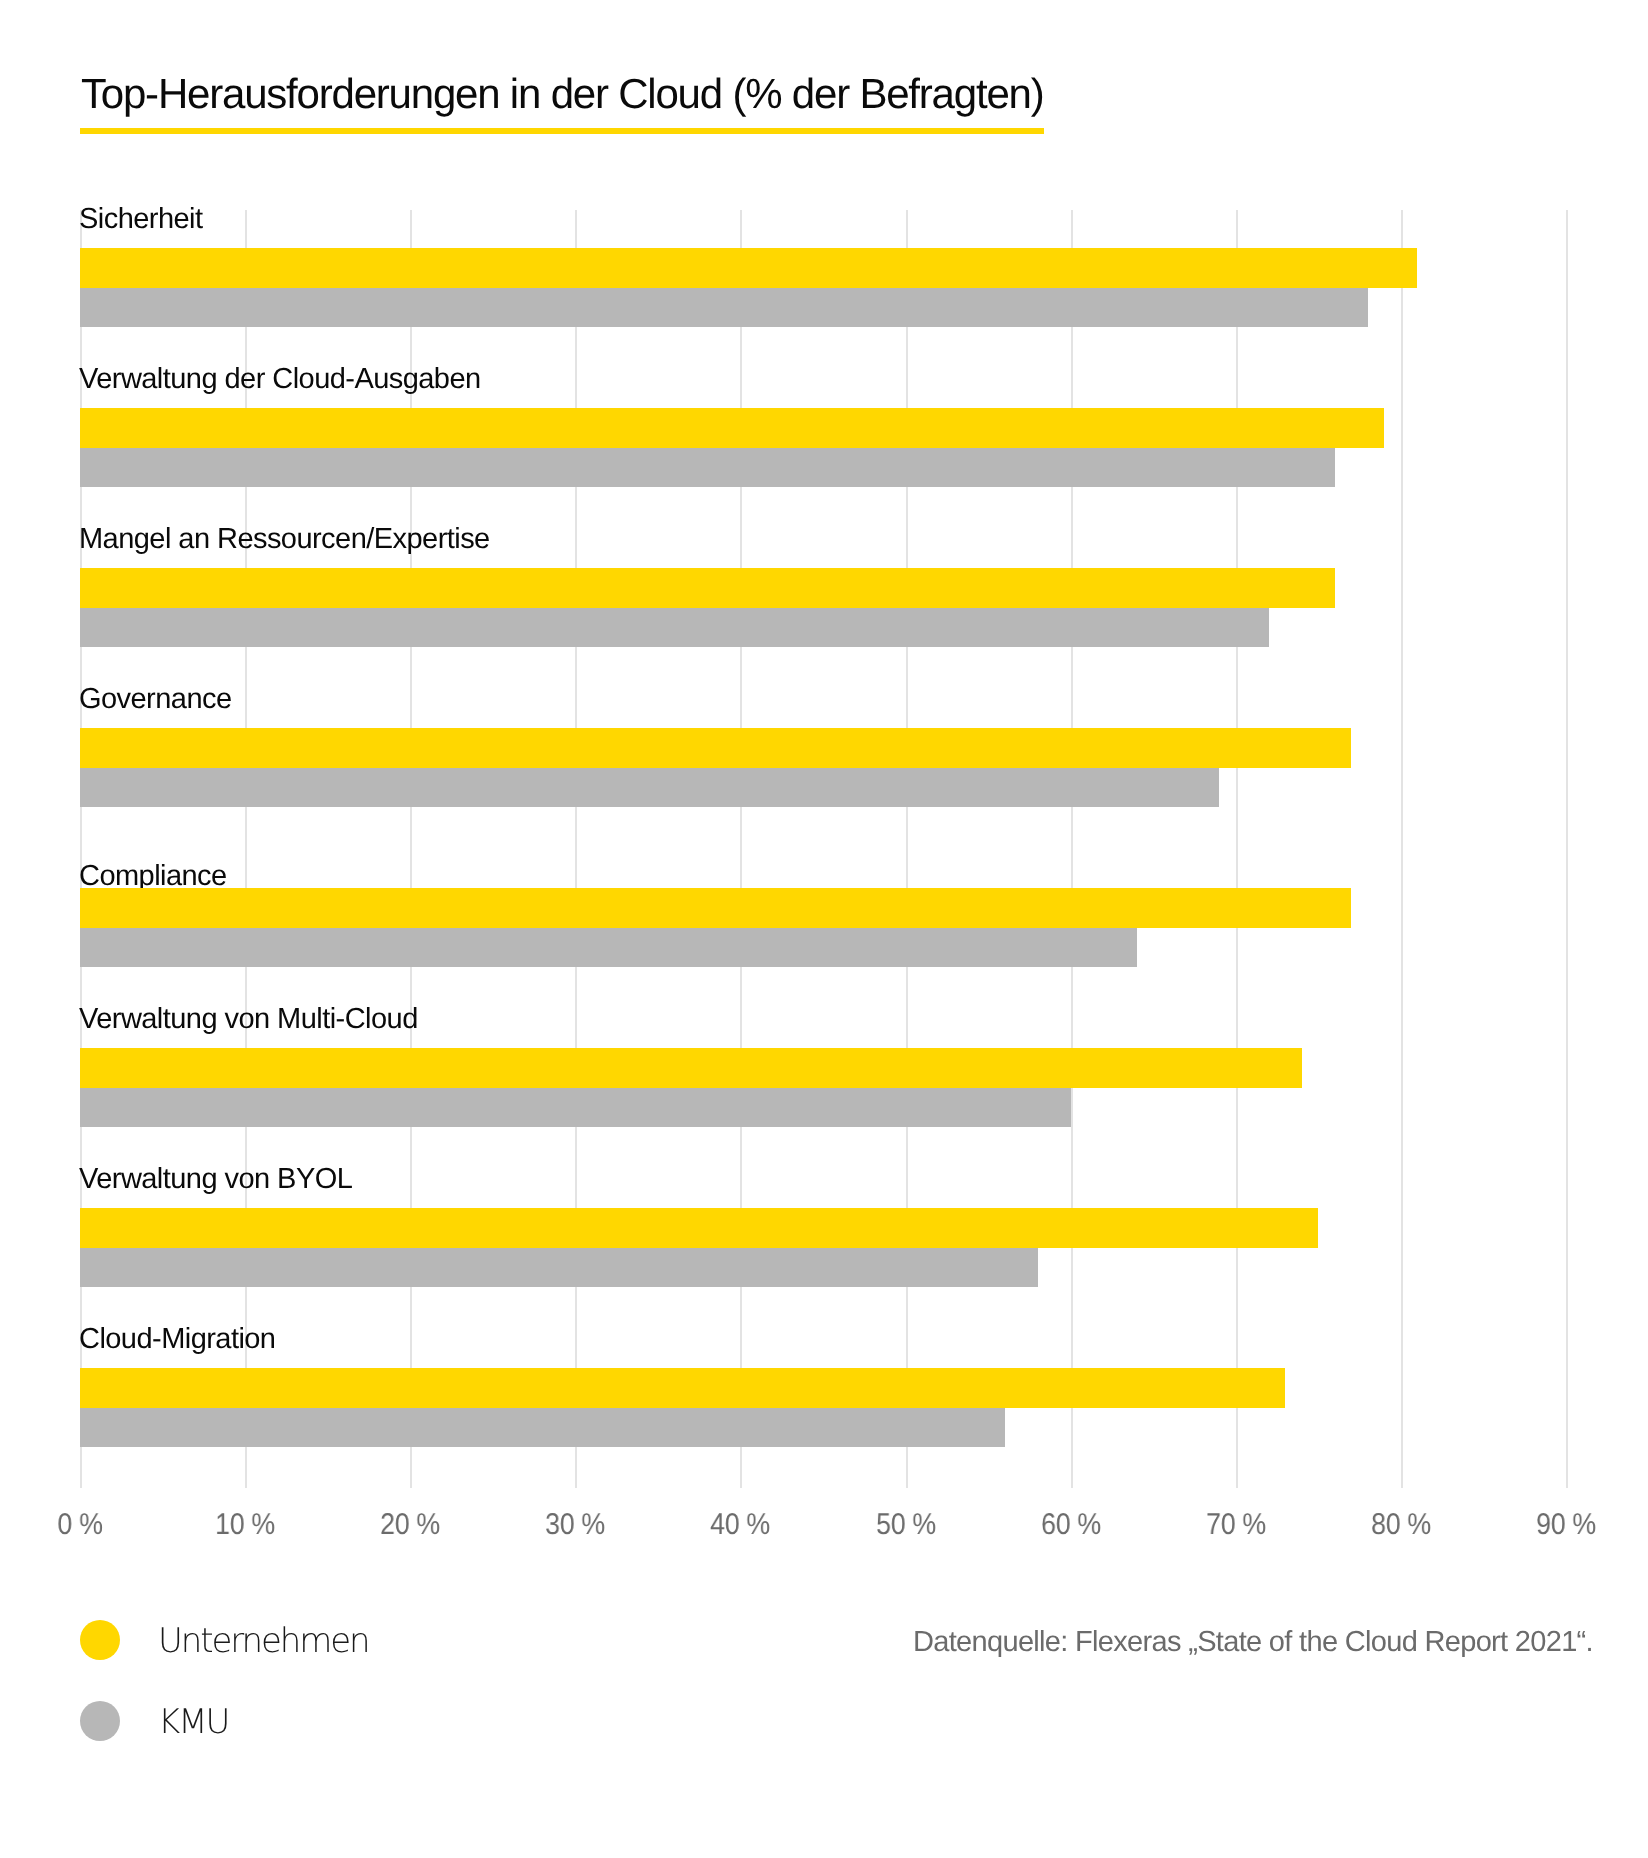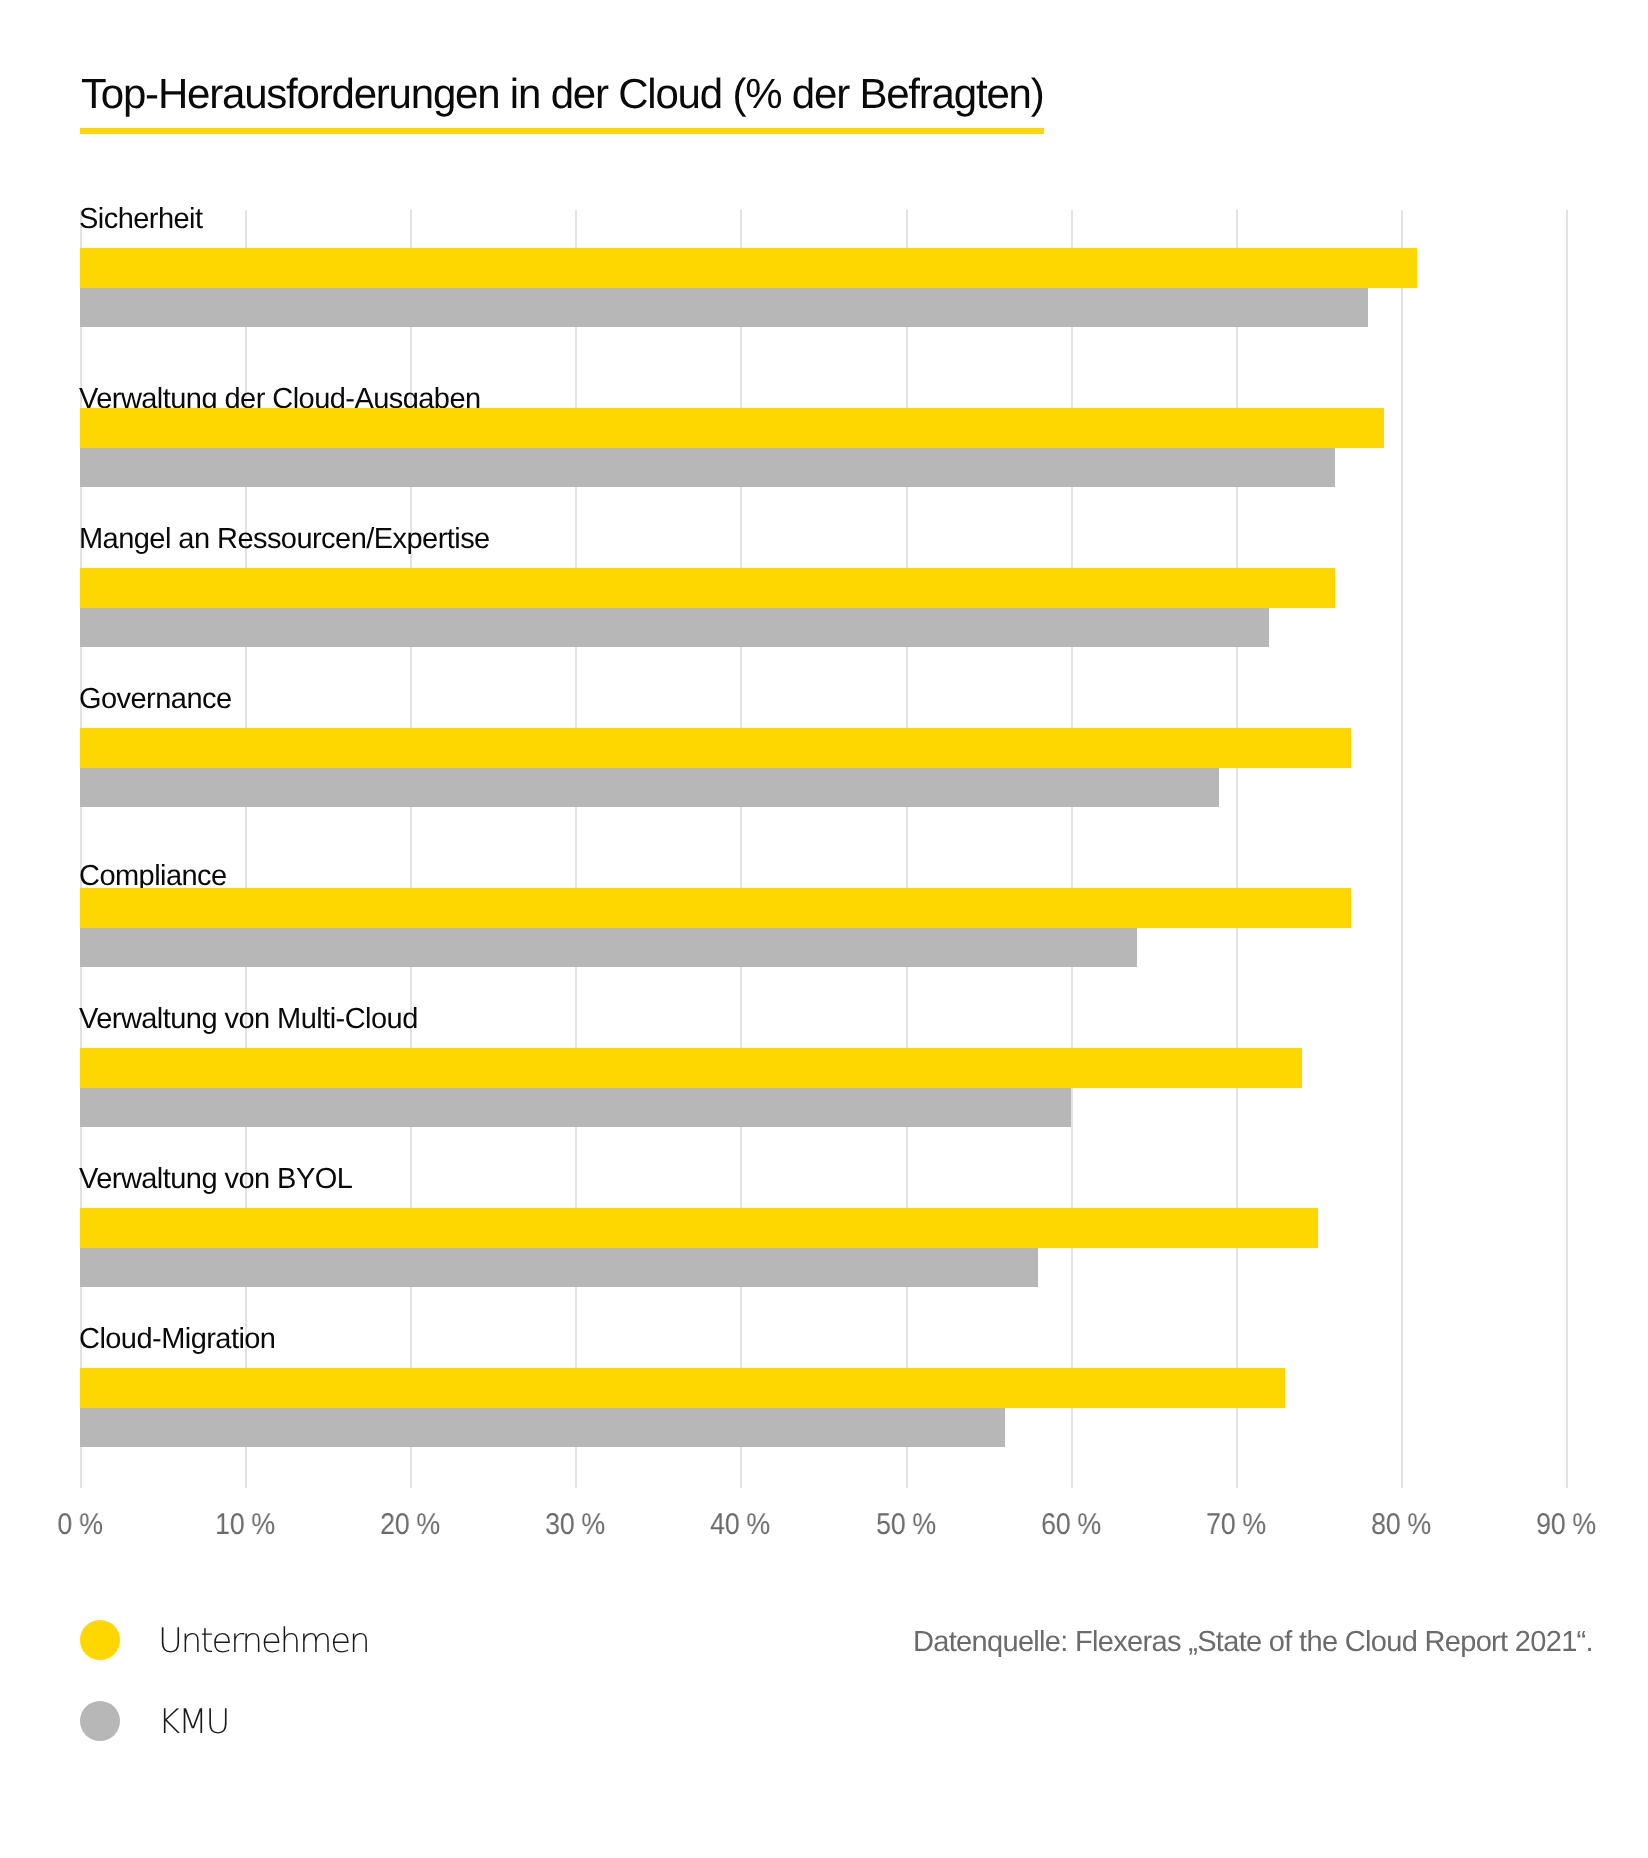--- a/index.html
+++ b/index.html
@@ -130,21 +130,21 @@
       <div class="gridline" style="left: 495.333px;"></div>
       <div class="gridline" style="left: 660.444px;"></div>
       <div class="gridline" style="left: 825.556px;"></div>
       <div class="gridline" style="left: 990.667px;"></div>
       <div class="gridline" style="left: 1155.78px;"></div>
       <div class="gridline" style="left: 1320.89px;"></div>
       <div class="gridline" style="left: 1486px;"></div>
       <div class="cat-label" style="top: -6.2px;">Sicherheit</div>
       <div class="bar bar-a" title="Unternehmen: 81 %" style="top: 37.8px; width: 1337.4px; background: rgb(255, 215, 0);"></div>
       <div class="bar bar-b" title="KMU: 78 %" style="top: 78px; width: 1287.87px; background: rgb(183, 183, 183);"></div>
-      <div class="cat-label" style="top: 153.8px; margin-top: 20px;">Verwaltung der Cloud-Ausgaben</div>
+      <div class="cat-label" style="top: 153.8px;">Verwaltung der Cloud-Ausgaben</div>
       <div class="bar bar-a" title="Unternehmen: 79 %" style="top: 197.8px; width: 1304.38px; background: rgb(255, 215, 0);"></div>
       <div class="bar bar-b" title="KMU: 76 %" style="top: 238px; width: 1254.84px; background: rgb(183, 183, 183);"></div>
       <div class="cat-label" style="top: 313.8px; text-align: right;">Mangel an Ressourcen/Expertise</div>
       <div class="bar bar-a" title="Unternehmen: 76 %" style="top: 357.8px; width: 1254.84px; background: rgb(255, 215, 0);"></div>
       <div class="bar bar-b" title="KMU: 72 %" style="top: 398px; width: 1188.8px; background: rgb(183, 183, 183);"></div>
       <div class="cat-label" style="top: 473.8px;">Governance</div>
       <div class="bar bar-a" title="Unternehmen: 77 %" style="top: 517.8px; width: 1271.36px; background: rgb(255, 215, 0);"></div>
       <div class="bar bar-b" title="KMU: 69 %" style="top: 558px; width: 1139.27px; background: rgb(183, 183, 183);"></div>
       <div class="cat-label" style="top: 633.8px; margin-top: 17px;">Compliance</div>
       <div class="bar bar-a" title="Unternehmen: 77 %" style="top: 677.8px; width: 1271.36px; background: rgb(255, 215, 0);"></div>

